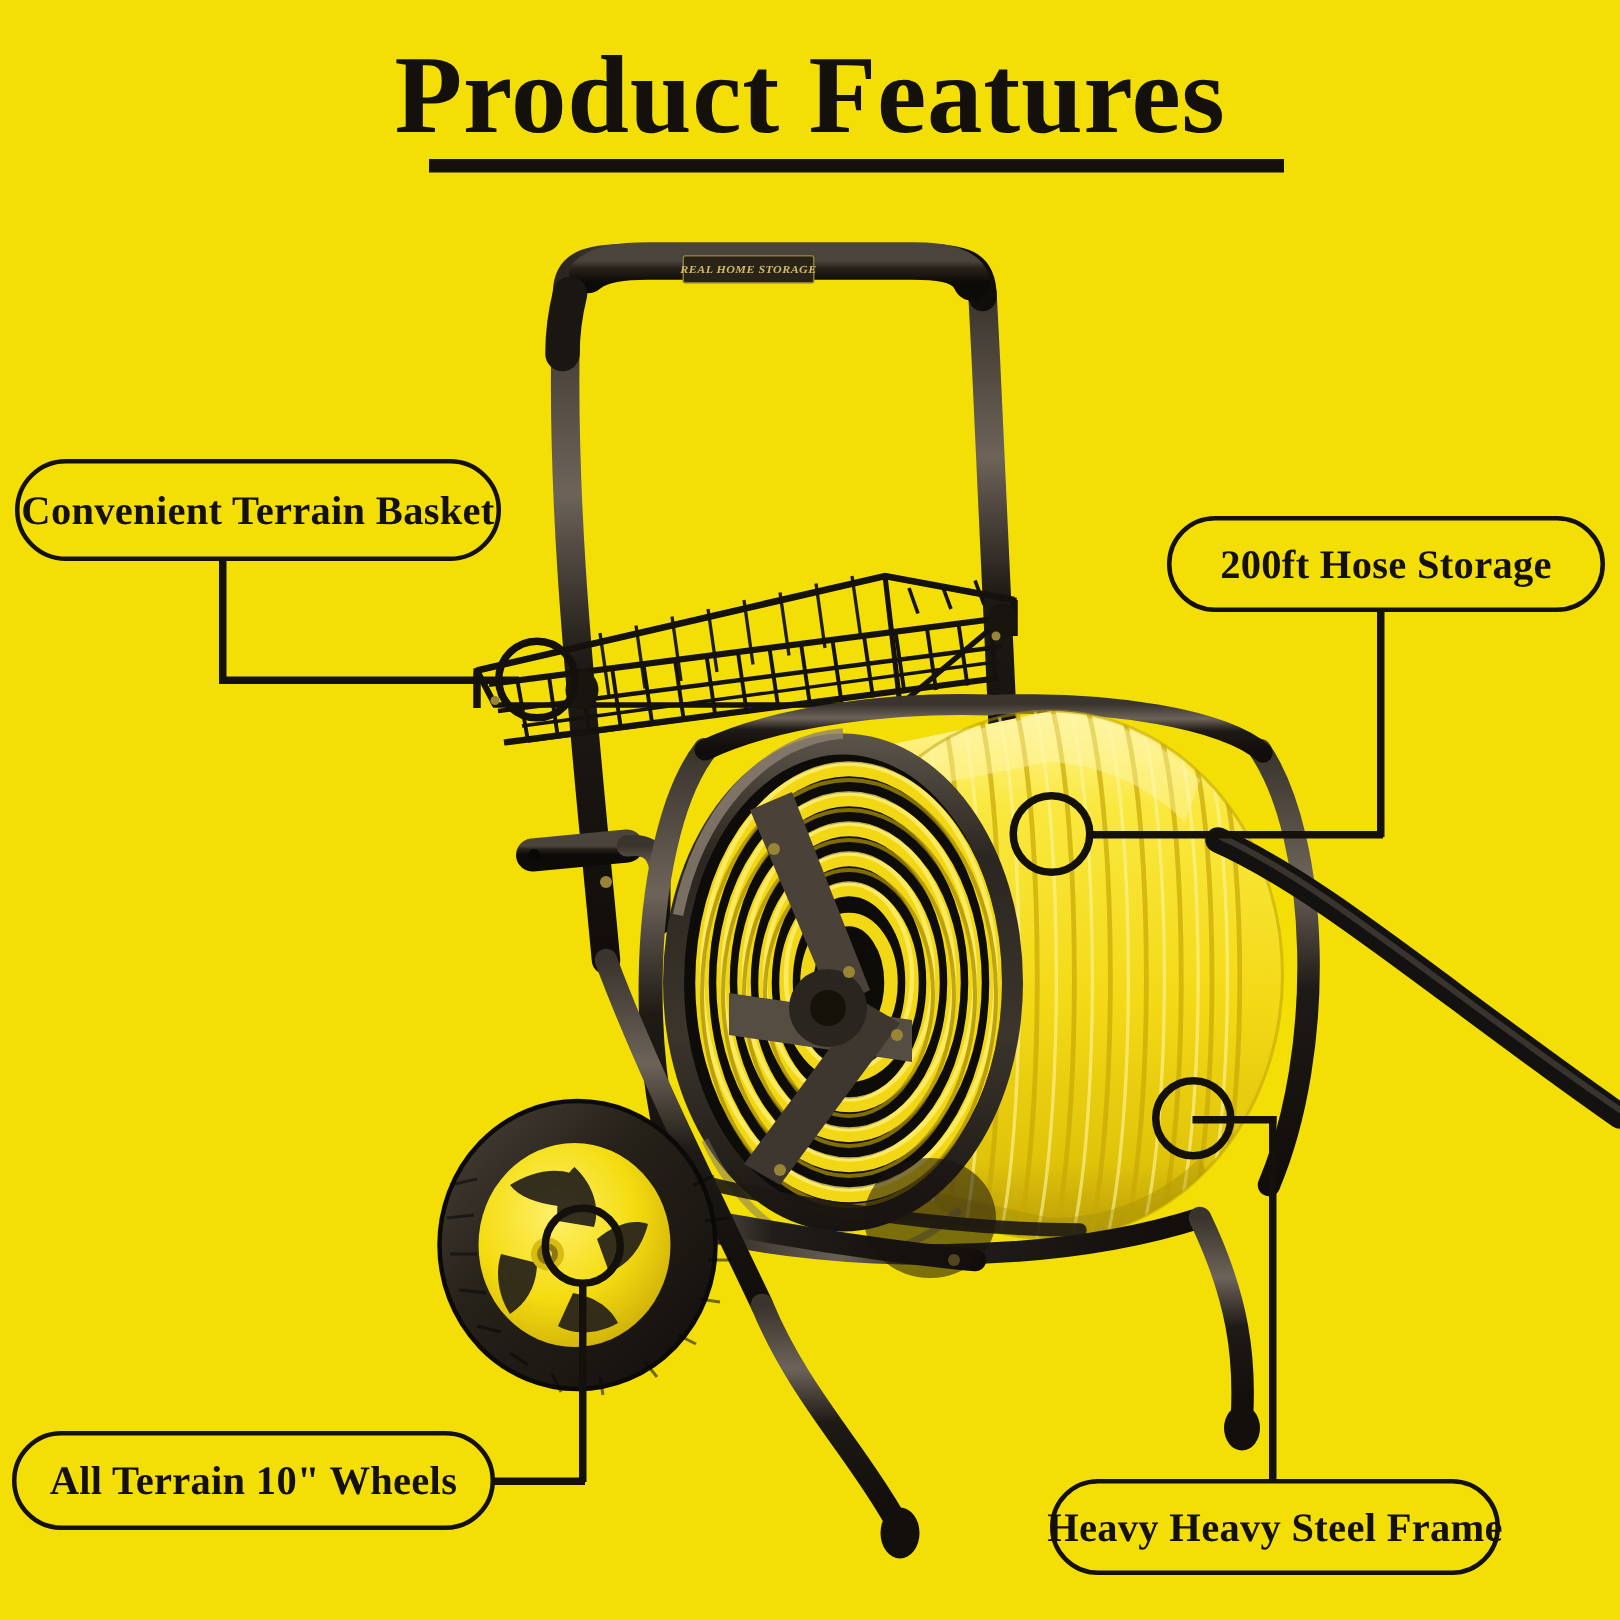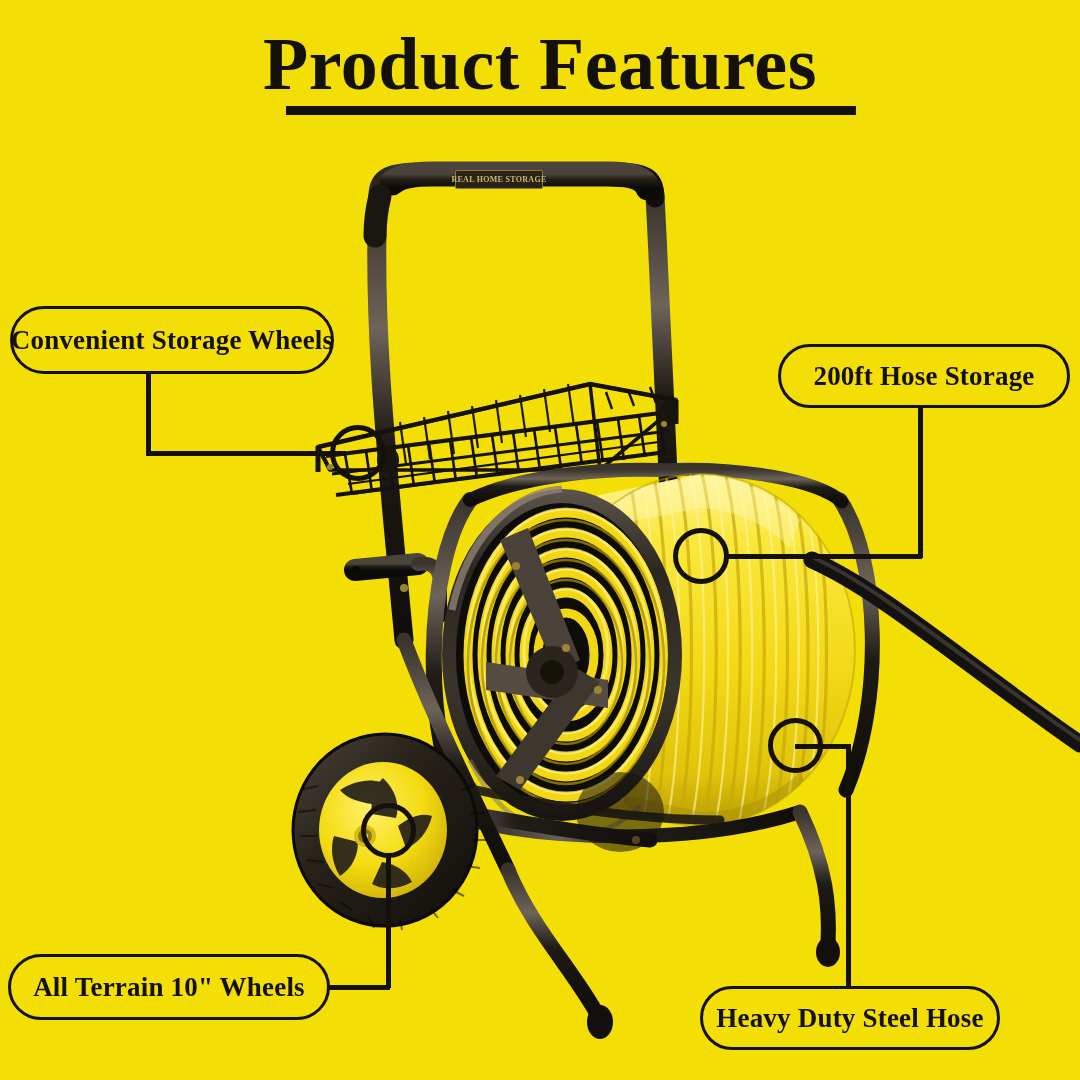--- a/index.html
+++ b/index.html
@@ -114,20 +114,21 @@
   }
   #handle-badge-text {
     font-family: "Liberation Serif", "DejaVu Serif", serif;
     font-weight: 700;
     font-size: 8px;
     line-height: 9px;
     color: #cdb86a;
     letter-spacing: 0.3px;
     white-space: nowrap;
     transform: scaleY(0.9);
+    font-style: italic;
   }
 </style>
 </head>
 <body>
 
 <div id="page">
 
   <div id="title-block">
     <div id="page-title">Product Features</div>
   </div>
@@ -435,28 +436,28 @@
 
   <div class="leader leader-h" style="left:328px; top:985px; width:62px;"></div>
   <div class="leader leader-v" style="left:386px; top:856px; height:132px;"></div>
   <div class="marker" style="left:361px; top:803px; width:55px; height:55px;"></div>
 
   <div class="leader leader-h" style="left:795px; top:744px; width:56px;"></div>
   <div class="leader leader-v" style="left:846px; top:744px; height:245px;"></div>
   <div class="marker" style="left:768px; top:718px; width:55px; height:55px;"></div>
 
   <div id="callout-basket" class="callout">
-    <span class="callout-text">Convenient Storage Wheels</span>
+    <span class="callout-text">Convenient Terrain Basket</span>
   </div>
 
   <div id="callout-capacity" class="callout">
     <span class="callout-text">200ft Hose Storage</span>
   </div>
 
   <div id="callout-wheels" class="callout">
     <span class="callout-text">All Terrain 10" Wheels</span>
   </div>
 
   <div id="callout-frame" class="callout">
-    <span class="callout-text">Heavy Duty Steel Hose</span>
+    <span class="callout-text">Heavy Heavy Steel Frame</span>
   </div>
 
 </div>
 
 </body></html>

